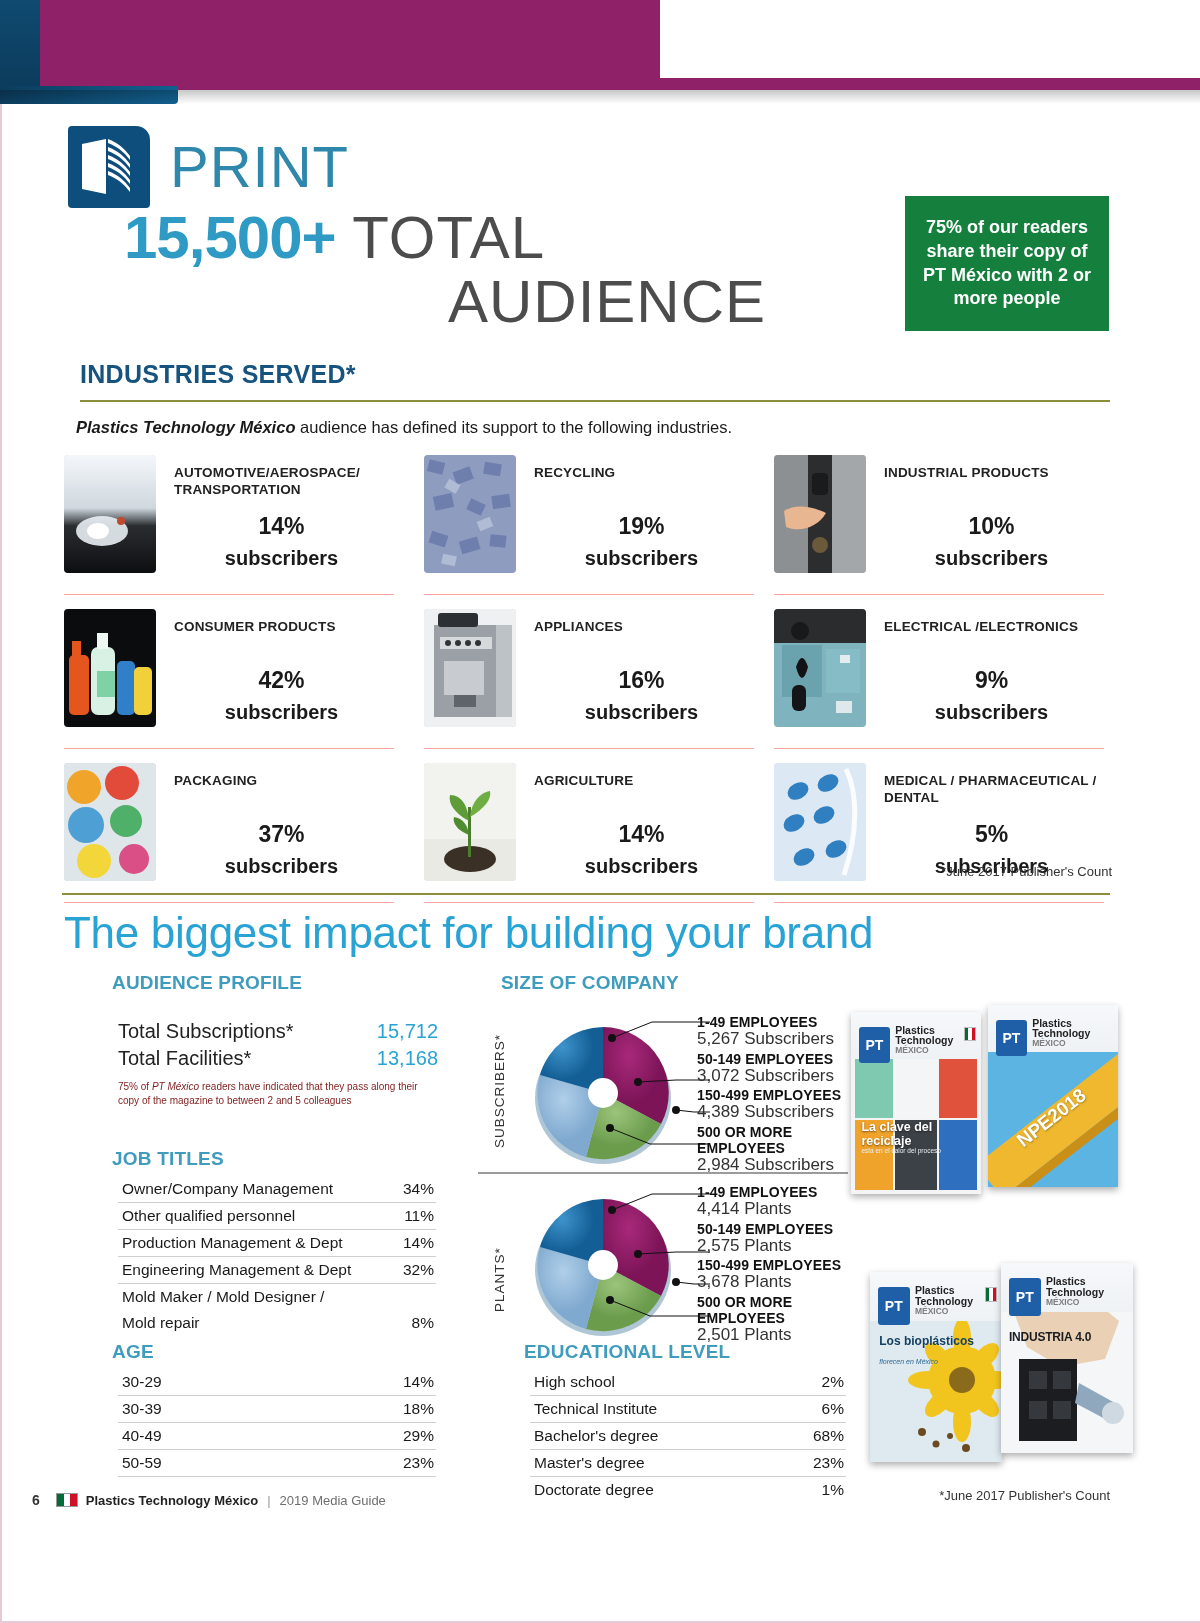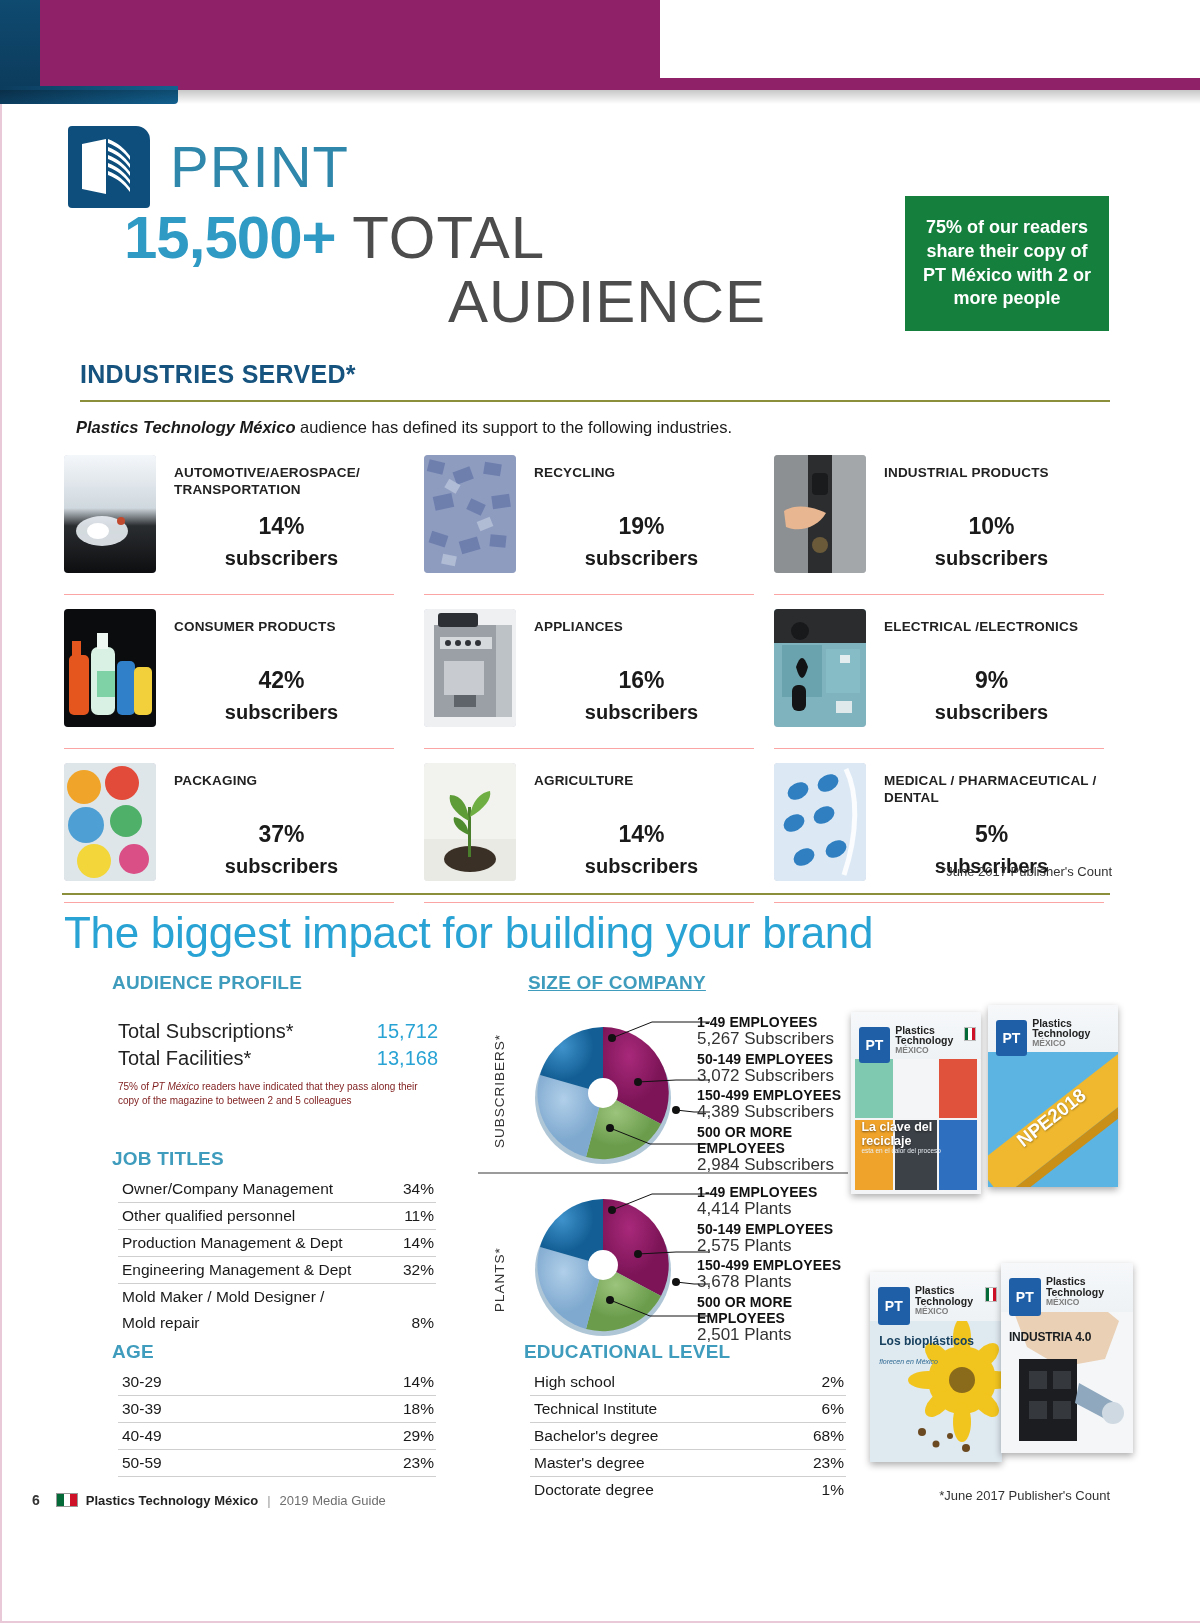--- a/index.html
+++ b/index.html
@@ -84,21 +84,21 @@
   .jt-head { position:absolute; left:112px; top:1148px; }
   .tbl { position:absolute; width:318px; font-size:15.5px; color:#1a1a1a; }
   .tbl .r { display:flex; justify-content:space-between; border-bottom:1px solid #cfcfcf;
             padding:4px 2px 4px 4px; }
   .tbl .r.nb { border-bottom:none; }
   .jt-tbl { left:118px; top:1176px; }
   .age-head { position:absolute; left:112px; top:1341px; }
   .age-tbl { left:118px; top:1369px; }
 
   
-  .soc-head { position:absolute; left:528px; top:972px;text-decoration:underline; }
+  .soc-head { position:absolute; left:501px; top:972px; }
   .edu-head { position:absolute; left:524px; top:1341px; }
   .edu-tbl { left:530px; top:1369px; width:316px; }
 
   .vlabel { position:absolute; font-size:13.5px; color:#333; letter-spacing:1px;
             writing-mode:vertical-rl; transform:rotate(180deg); }
 
   .pieWrap { position:absolute; }
   .legend { position:absolute; font-size:13px; }
   .legend .lg { margin-bottom:2px; }
   .legend .lgt { font-weight:700; font-size:14px; color:#111; letter-spacing:.1px; }

